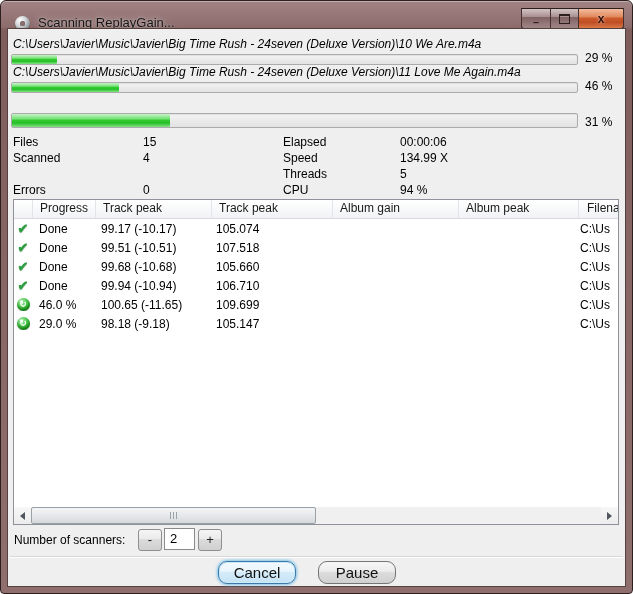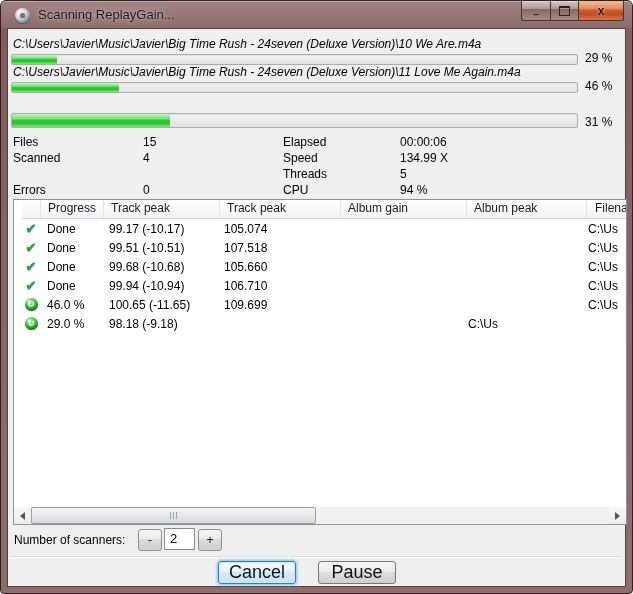--- a/index.html
+++ b/index.html
@@ -4,21 +4,21 @@
 <style>
   * { margin:0; padding:0; box-sizing:content-box; }
   html,body { width:633px; height:594px; }
   body { font-family:"Liberation Sans", sans-serif; background:#fff; overflow:hidden; }
 
   
   .window { position:relative; width:631px; height:592px; border:1px solid #2e1f1f;
     border-radius:6px 6px 4px 4px;
     background:linear-gradient(#a28383, #8d6c6c 26px, #7f5d5d 29px, #8a6868 60%, #8f6e6e);
     box-shadow: inset 0 1px 0 rgba(255,255,255,.35); }
-  .titlebar { position:absolute; left:0; top:0; right:0; height:28px; }
+  .titlebar { position:absolute; left:0; top:8px; right:0; height:28px; }
   .title-icon { position:absolute; left:14px; top:7px; width:15px; height:15px; border-radius:50%;
     background:radial-gradient(circle at 35% 30%, #ffffff, #cfd3d6 40%, #8f9499 70%, #666b72);
     box-shadow:0 1px 1px rgba(0,0,0,.4); }
   .title-icon::after { content:""; position:absolute; left:5px; top:5px; width:5px; height:5px;
     border-radius:50%; background:#8d7070; box-shadow: inset 0 0 1px #333; }
   .title-text { position:absolute; left:37px; top:6px; font-size:13px; color:#141414;
     text-shadow:0 0 8px rgba(255,255,255,.6), 0 0 2px rgba(255,255,255,.5); white-space:nowrap; }
 
   .winbtns { position:absolute; top:-1px; right:8px; display:flex; }
   .winbtn { height:19px; display:flex; align-items:center; justify-content:center;
@@ -44,21 +44,21 @@
     box-shadow: inset 0 1px 1px rgba(0,0,0,.08); overflow:hidden; }
   .pbar .fill { height:100%; border-radius:1px;
     background:linear-gradient(#c6f4c6, #7ce27c 35%, #2fcb2f 50%, #28bf28 70%, #84e484); }
   .pct { position:absolute; left:577px; white-space:nowrap; }
 
   
   .stat { position:absolute; white-space:nowrap; }
 
   
   .listview { position:absolute; left:5px; top:170px; width:604px; height:324px;
-    border:1px solid #8e9197; background:#fff; overflow:hidden;padding-left:8px; }
+    border:1px solid #8e9197; background:#fff; overflow:hidden; }
   .lv-header { display:flex; height:18px; font-size:12px; color:#1a1a1a;
     background:linear-gradient(#ffffff, #f7f8fa 55%, #f0f2f5);
     border-bottom:1px solid #d9dadd; }
   .lv-h { padding:1px 0 0 7px; border-right:1px solid #e3e4e8; white-space:nowrap; overflow:hidden; flex:none; }
   .c0 { width:18px; padding-left:0; }
   .c1 { width:55px; }
   .c2 { width:108px; }
   .c3 { width:113px; }
   .c4 { width:118px; }
   .c5 { width:112px; }
@@ -98,21 +98,21 @@
   .btn-minus { left:130px; }
   .btn-plus { left:190px; }
   .num-box { position:absolute; left:156px; top:499px; width:24px; height:20px; background:#fff;
     border:1px solid #8a8a8a; font-size:13px; line-height:20px; padding-left:5px; }
 
   .separator { position:absolute; left:2px; right:2px; top:527px; height:0;
     border-top:1px solid #d8d8d8; border-bottom:1px solid #ffffff; }
 
   
   .btn { position:absolute; top:532px; width:76px; height:21px; border:1px solid #757575;
-    border-radius:3px; display:flex; align-items:center; justify-content:center; font-size:18px;
+    border-radius:9px; display:flex; align-items:center; justify-content:center; font-size:15px;
     color:#111; background:linear-gradient(#f6f6f6, #ececec 45%, #dddddd 46%, #d0d0d0); }
   .btn-cancel { left:210px; border-color:#3a79a8;
     box-shadow:0 0 3px 1px #7cc3e8, inset 0 0 0 1px #cdeaf8;
     background:linear-gradient(#f3fafe, #e9f5fc 45%, #d5ecf9 46%, #c5e3f5); }
   .btn-pause { left:310px; }
 </style>
 </head>
 <body>
 
 <div class="window">
@@ -246,20 +246,21 @@
         <div class="cell c6">C:\Us</div>
       </div>
 
       <div class="trow" data-icon="spinner">
         <div class="cell c0">
 
           <span class="spinner-icon">↻</span>
         </div>
         <div class="cell c1">29.0 %</div>
         <div class="cell c2">98.18 (-9.18)</div>
+        <div class="cell c3">105.147</div>
         <div class="cell c4"></div>
         <div class="cell c5"></div>
         <div class="cell c6">C:\Us</div>
       </div>
 
       <div class="hscroll">
         <div class="sb-btn sb-left">
           <span class="tri-l"></span>
         </div>
         <div class="sb-thumb"></div>

